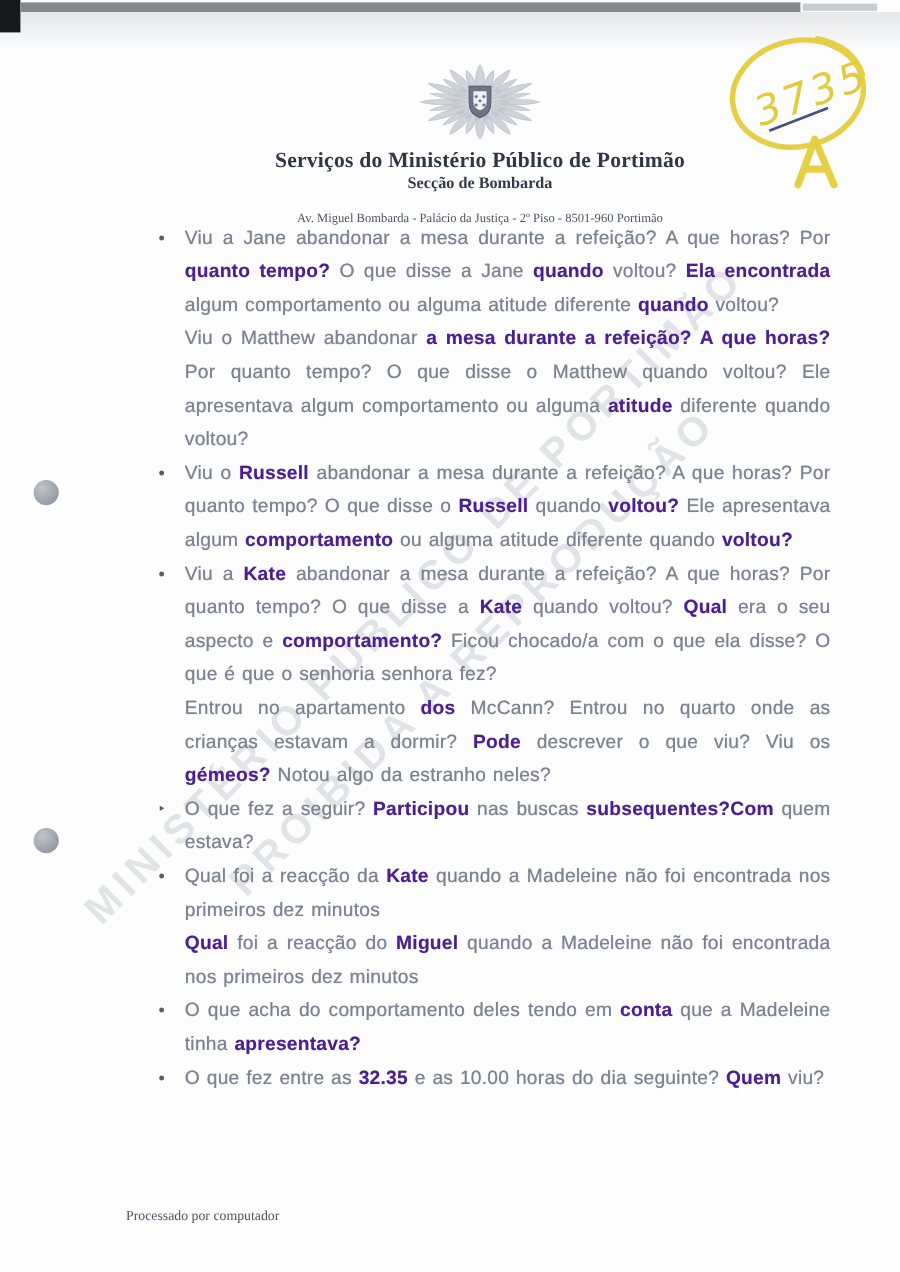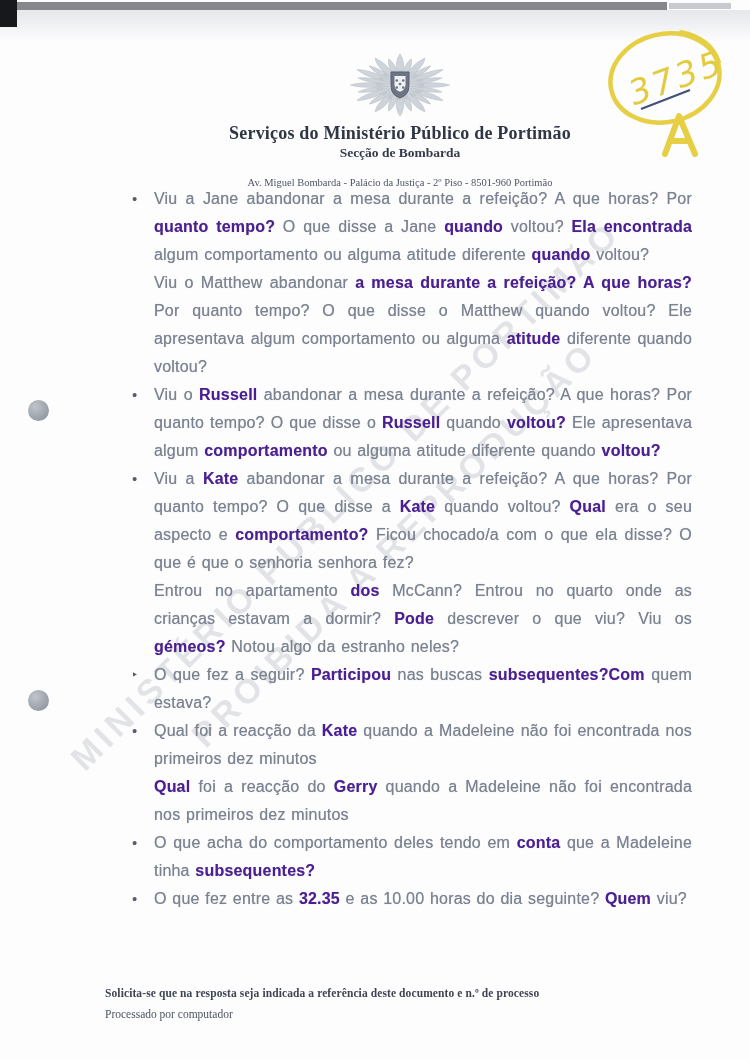--- a/index.html
+++ b/index.html
@@ -41,21 +41,21 @@
     font-size:16px;line-height:28px;color:#7b8390;}
   .q-row{display:flex;}
   .q-marker{flex:0 0 22px;width:22px;color:#565d69;font-size:15px;}
   .q-text{flex:1;text-align:justify;letter-spacing:.2px;word-spacing:1px;
     text-shadow:0 0 .7px rgba(123,131,144,.75);}
   .dk{color:#4c1d95;font-weight:bold;}
 
   
   .footer{position:absolute;left:105px;top:987px;z-index:2;font-family:"Liberation Serif",serif;}
   .f-note{font-size:11.5px;font-weight:bold;color:#3e4551;letter-spacing:.1px;}
-  .f-proc{font-size:11.5px;color:#4d5461;margin-top:9px;}
+  .f-proc{font-size:11.5px;color:#4d5461;margin-top:21px;}
 </style>
 </head>
 <body>
 
 <div class="top-wash"></div>
 <div class="corner-black"></div>
 <div class="top-bar"></div>
 <div class="top-bar-light"></div>
 <div class="hole hole-1"></div>
 <div class="hole hole-2"></div>
@@ -145,28 +145,27 @@
     <div class="q-row">
       <span class="q-marker">‣</span>
       <div class="q-text">O que fez a seguir? <span class="dk">Participou</span> nas buscas <span class="dk">subsequentes?Com</span> quem estava?</div>
     </div>
     <div class="q-row">
       <span class="q-marker">•</span>
       <div class="q-text">Qual foi a reacção da <span class="dk">Kate</span> quando a Madeleine não foi encontrada nos primeiros dez minutos</div>
     </div>
     <div class="q-row">
       <span class="q-marker"></span>
-      <div class="q-text"><span class="dk">Qual</span> foi a reacção do <span class="dk">Gerry</span> quando a Madeleine não foi encontrada nos primeiros dez minutos</div>
+      <div class="q-text"><span class="dk">Qual</span> foi a reacção do <span class="dk">Miguel</span> quando a Madeleine não foi encontrada nos primeiros dez minutos</div>
     </div>
     <div class="q-row">
       <span class="q-marker">•</span>
-      <div class="q-text">O que acha do comportamento deles tendo em <span class="dk">conta</span> que a Madeleine tinha <span class="dk">subsequentes?</span></div>
+      <div class="q-text">O que acha do comportamento deles tendo em <span class="dk">conta</span> que a Madeleine tinha <span class="dk">apresentava?</span></div>
     </div>
     <div class="q-row">
       <span class="q-marker">•</span>
       <div class="q-text">O que fez entre as <span class="dk">32.35</span> e as 10.00 horas do dia seguinte? <span class="dk">Quem</span> viu?</div>
     </div>
   </div>
 
 <div class="footer">
-  <div class="f-note">Solicita-se que na resposta seja indicada a referência deste documento e n.º de processo</div>
   <div class="f-proc">Processado por computador</div>
 </div>
 
 </body></html>

